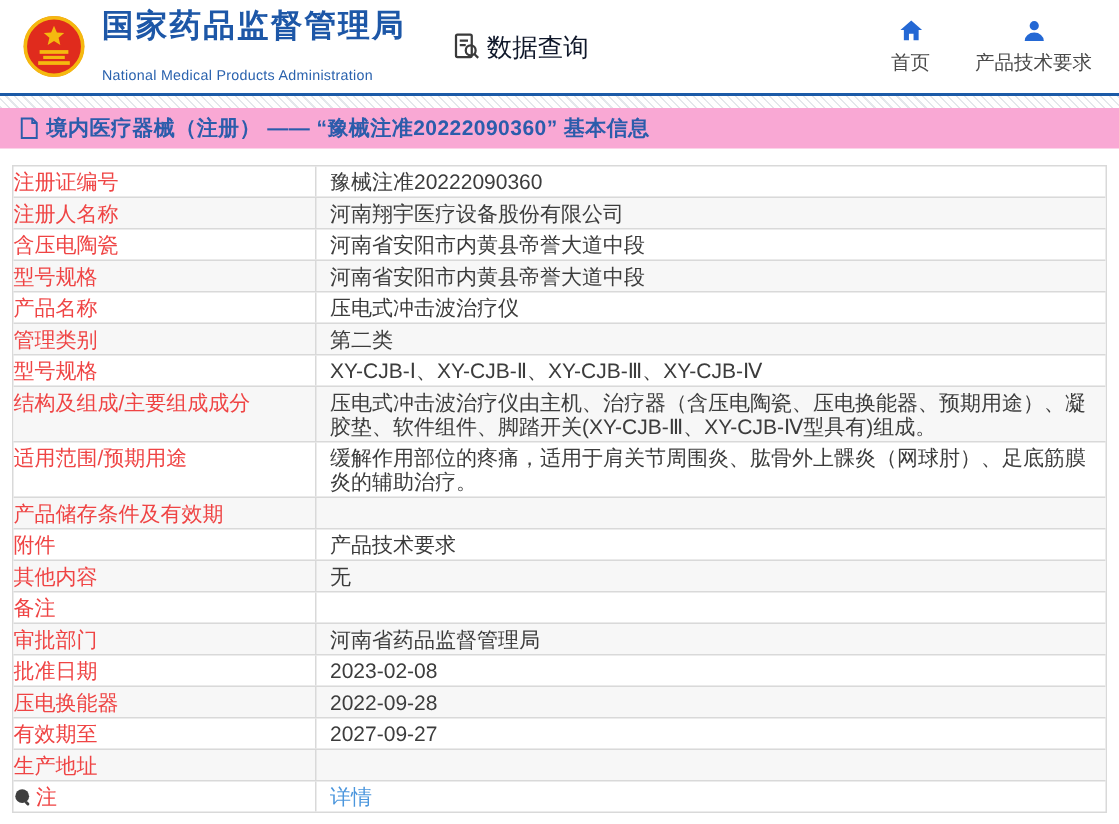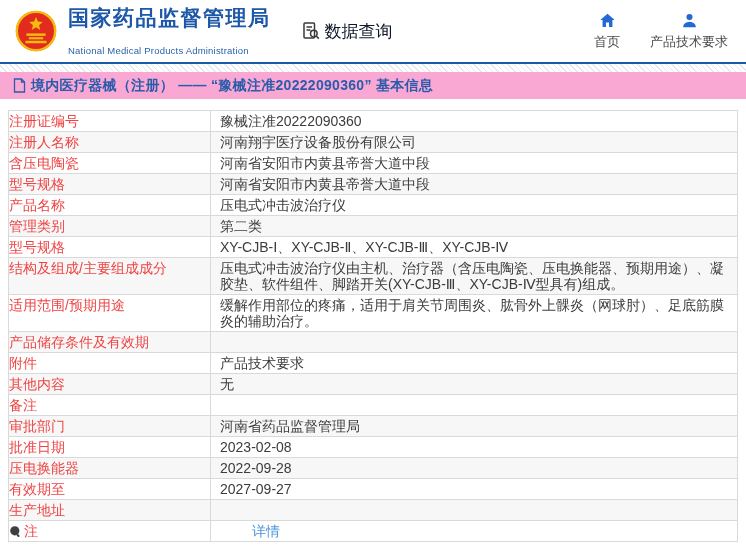--- a/index.html
+++ b/index.html
@@ -32,21 +32,21 @@
   
   .info-table { margin: 11px 8px 0 8px; border: 1px solid #d9d9d9; }
   .trow { display: flex; }
   .trow + .trow { border-top: 1px solid #d9d9d9; }
   .trow:nth-child(even) { background: #f7f7f7; }
   .cell { font-size: 14px; line-height: 16px; padding-top: 2px; padding-bottom: 2px; min-height: 20px; }
   .cell.label { width: 202px; flex: 0 0 202px; text-align: right; padding-right: 9px; border-right: 1px solid #d9d9d9;
                 color: #ef4444; display: flex; justify-content: flex-start; align-items: flex-start; }
   .cell.label span { display: inline-block; }
   .cell.value { flex: 1 1 auto; padding-left: 9px; padding-right: 12px; color: #3c3c3c; }
-  .cell.value a { color: #4b96dd; text-decoration: none; cursor: pointer; margin-left: 32px; }
+  .cell.value a { color: #4b96dd; text-decoration: none; cursor: pointer; }
   .note-ic { width: 13px; height: 13px; display: inline-flex; margin-right: 2px; position: relative; top: 2px; }
   .note-ic svg { width: 100%; height: 100%; }
 </style>
 </head>
 <body>
 
 <div class="header">
   <div class="logo-wrap">
     <span class="emblem">
       <svg viewBox="0 0 48 48" width="46" height="46">

